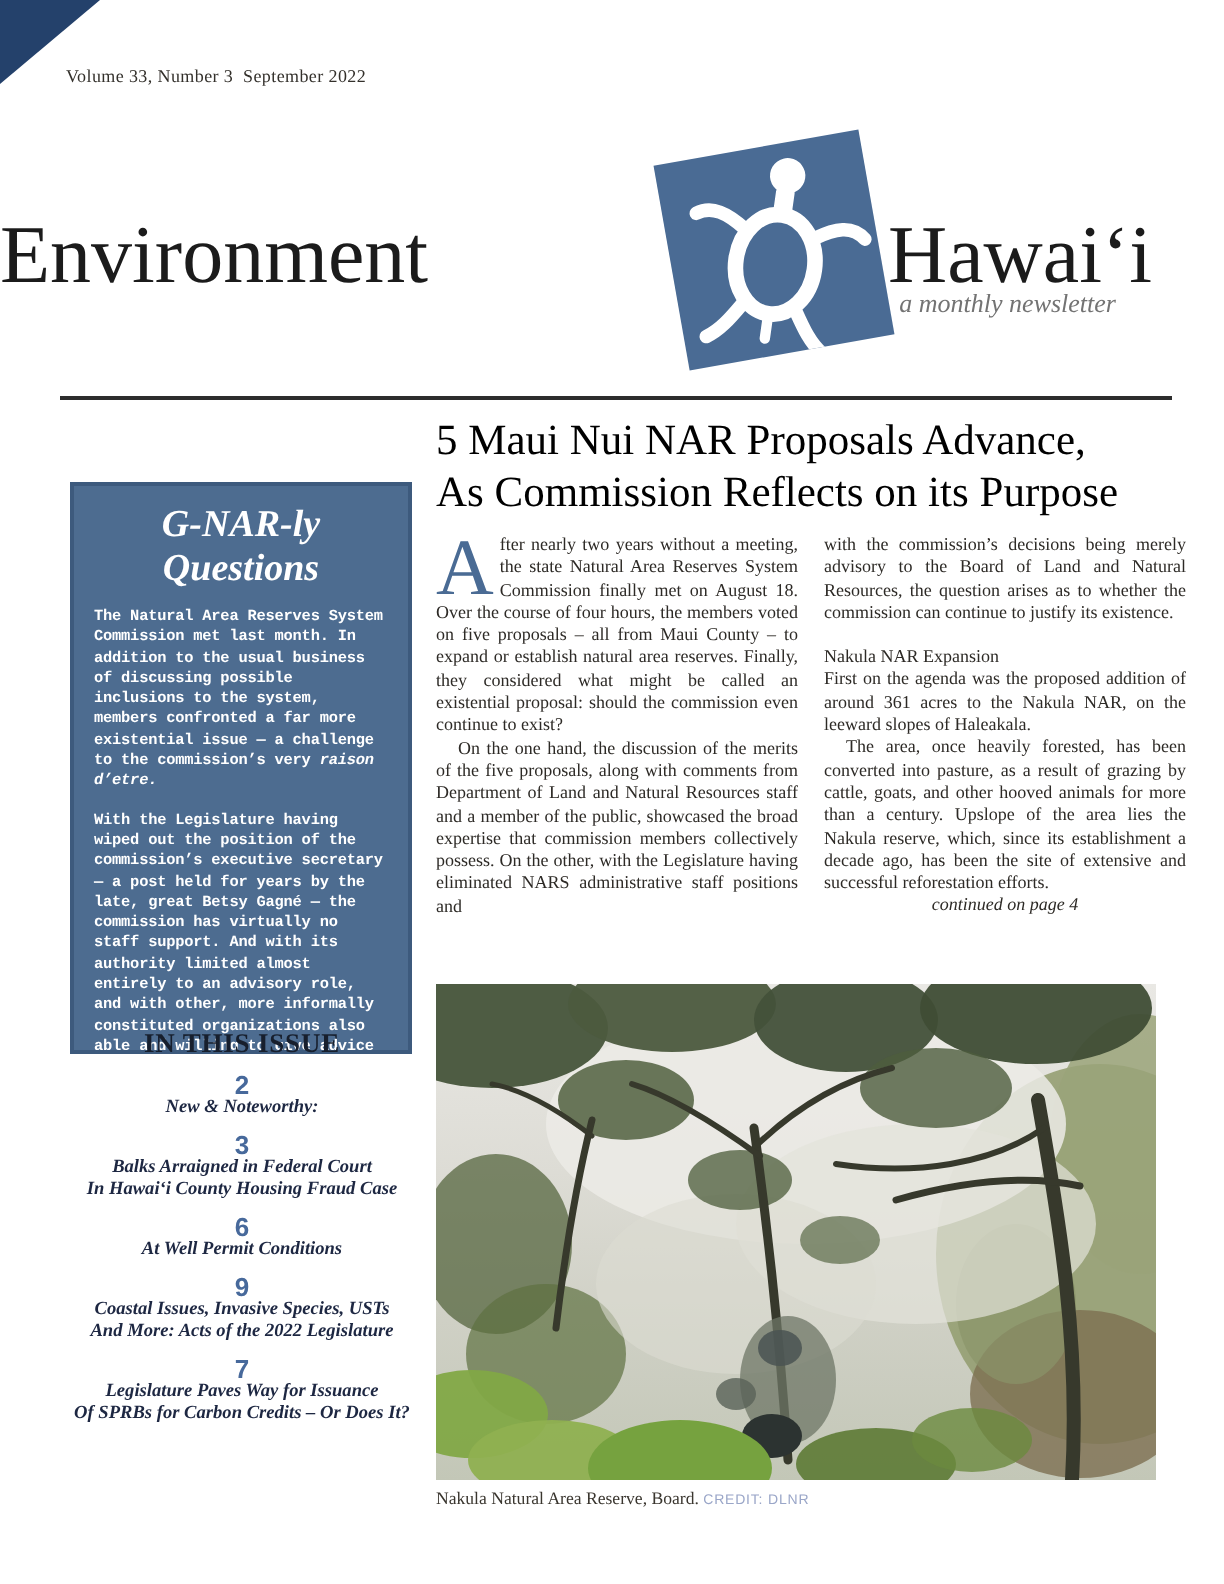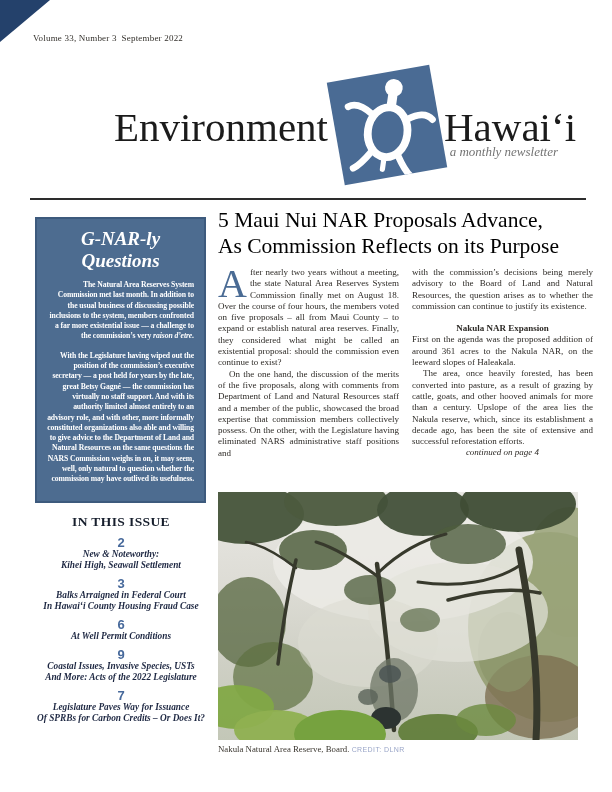--- a/index.html
+++ b/index.html
@@ -8,57 +8,57 @@
     font-family:"Liberation Serif",serif;overflow:hidden;
     -webkit-font-smoothing:antialiased;
   }
   
   .corner-tri{position:absolute;left:0;top:0;width:50px;height:42px;
     background:#24416b;clip-path:polygon(0 0,100% 0,0 100%);}
   
   .volume{position:absolute;left:33px;top:33px;font-size:9px;color:#33302b;
     white-space:pre;letter-spacing:.2px;}
   
-  .mast-env{position:absolute;left:0;top:107px;width:328px;text-align:right;
+  .mast-env{position:absolute;left:0;top:107px;width:328px;
     font-size:41px;line-height:1;color:#1b1b1b;}
   .mast-haw{position:absolute;left:444px;top:107px;font-size:41px;line-height:1;color:#1b1b1b;}
   .logo-box{position:absolute;left:335px;top:73px;width:104px;height:104px;
     background:#4a6b94;transform:rotate(-10deg);}
   .logo-box svg{width:100%;height:100%;display:block;}
   .tagline{position:absolute;left:400px;top:144px;width:158px;text-align:right;
     font-style:italic;font-size:13px;color:#737373;}
   .rule{position:absolute;left:30px;top:198px;width:556px;height:2px;background:#2d2d2d;}
 
   
   .sidebar{position:absolute;left:35px;top:217px;width:171px;}
   .gnarly-box{box-sizing:border-box;width:171px;height:286px;overflow:hidden;
-    background:#4d6c90;border:2px solid #3d5a7d;padding:6px 10px 10px;color:#fff;}
+    background:#4d6c90;border:2px solid #3d5a7d;padding:6px 10px 10px;color:#fff;margin-top:24px;}
   .gnarly-title{font-family:"Liberation Serif",serif;font-style:italic;font-weight:bold;
     font-size:19px;text-align:center;margin:3px 0 8px;}
-  .gnarly-box p{font-family:Liberation Serif, serif;font-weight:bold;
-    font-size:7.7px;line-height:10.3px;margin:0 0 9px;letter-spacing:-.1px;text-align:right;}
+  .gnarly-box p{font-family:Liberation Mono, monospace;font-weight:bold;
+    font-size:7.7px;line-height:10.3px;margin:0 0 9px;letter-spacing:-.1px;}
   .gnarly-box .it{font-style:italic;}
 
   .issue{position:absolute;left:28px;top:514px;width:186px;text-align:center;}
   .issue-heading{font-weight:bold;font-size:13.5px;letter-spacing:.4px;color:#171f2d;margin:0 0 2px;}
   .issue-item{margin-top:6px;}
   .issue-num{font-family:"Liberation Sans",sans-serif;font-weight:bold;font-size:13px;
     line-height:13px;color:#47699b;}
   .issue-line{font-style:italic;font-weight:bold;font-size:9.3px;line-height:11px;
     color:#1d2742;white-space:nowrap;}
 
   
   .main{position:absolute;left:218px;top:208px;width:375px;}
   .headline{font-size:21.5px;line-height:25.5px;color:#000000;}
   .cols{display:flex;gap:13px;margin-top:8px;}
   .col{width:181px;text-align:justify;font-size:9px;line-height:11.3px;color:#2d2a26;}
   .col p{margin:0;}
   .indent{text-indent:11px;}
   .dropcap{float:left;font-size:40px;line-height:32px;padding:1px 3px 0 0;color:#4a6b94;}
-  .subhead{font-weight:bold;text-align:center;margin-top:11px !important;}
+  .subhead{font-weight:normal;text-align:left;margin-top:11px !important;}
   .continued{text-align:center;font-style:italic;}
 
   
   .photo{position:absolute;left:218px;top:492px;width:360px;height:248px;overflow:hidden;
     background:linear-gradient(180deg,#e9e8e4 0%,#dddcd5 38%,#cfd0c5 68%,#c3c7b7 100%);}
   .photo svg{display:block;width:100%;height:100%;}
   .caption{position:absolute;left:218px;top:744px;width:370px;font-size:8.8px;color:#3a362f;}
   .credit{font-family:"Liberation Sans",sans-serif;font-size:7px;color:#9aa6c8;letter-spacing:.4px;}
 </style>
 </head>
@@ -94,21 +94,20 @@
     <p>With the Legislature having wiped out the position of the commission’s executive secretary — a post held for years by the late, great Betsy Gagné — the commission has virtually no staff support. And with its authority limited almost entirely to an advisory role, and with other, more informally constituted organizations also able and willing to give advice to the Department of Land and Natural Resources on the same questions the NARS Commission weighs in on, it may seem, well, only natural to question whether the commission may have outlived its usefulness.</p>
   </div>
 </div>
 
 <div class="issue">
   <div class="issue-heading">IN THIS ISSUE</div>
 
   <div class="issue-item">
     <div class="issue-num">2</div>
     <div class="issue-line">New &amp; Noteworthy:</div>
-    <div class="issue-line">Kihei High, Seawall Settlement</div>
   </div>
   <div class="issue-item">
     <div class="issue-num">3</div>
     <div class="issue-line">Balks Arraigned in Federal Court</div>
     <div class="issue-line">In Hawaiʻi County Housing Fraud Case</div>
   </div>
   <div class="issue-item">
     <div class="issue-num">6</div>
     <div class="issue-line">At Well Permit Conditions</div>
   </div>

